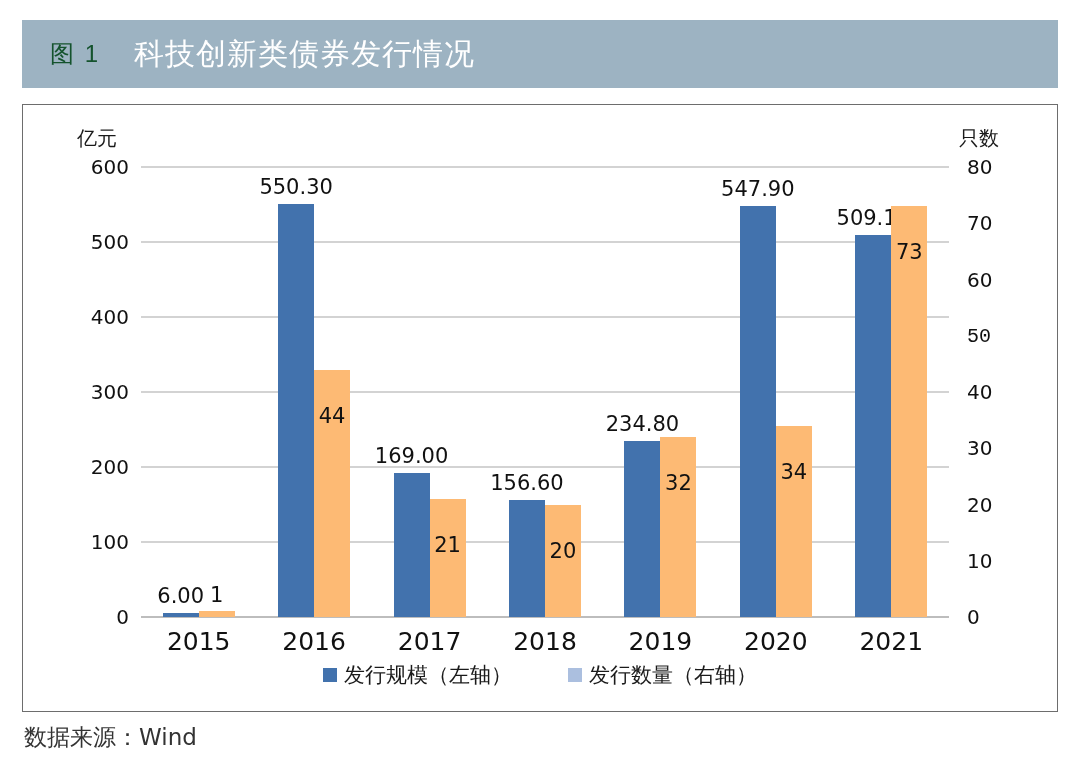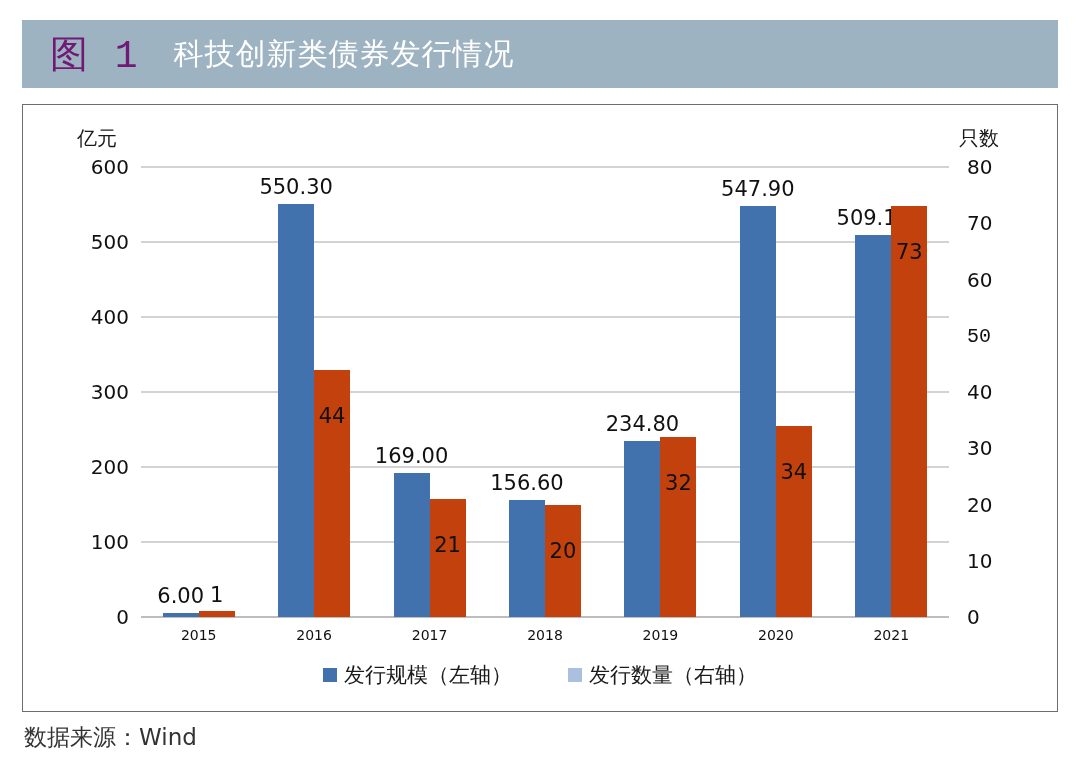--- a/index.html
+++ b/index.html
@@ -28,24 +28,24 @@
     top: 20px;
     width: 1036px;
     height: 68px;
     background: #9db3c2;
     display: flex;
     align-items: center;
     box-sizing: border-box;
     padding-left: 28px;
   }
   .title-index {
-    color: #701a75;
-    font-size: 38px;
+    color: #14532d;
+    font-size: 24px;
     letter-spacing: 2px;
-    font-family: Liberation Mono, monospace;
+    font-family: Liberation Sans, sans-serif;
     white-space: nowrap;
   }
   .title-text {
     color: #ffffff;
     font-size: 30px;
     margin-left: 34px;
     letter-spacing: 1px;
     font-family: "DejaVu Sans", "Liberation Sans", sans-serif;
     white-space: nowrap;
   }
@@ -110,21 +110,21 @@
     height: 100%;
     display: flex;
     align-items: flex-end;
     justify-content: center;
   }
   .bar {
     width: 36px;
     position: relative;
   }
   .bar.amount { background: #4272ad; }
-  .bar.count  { background: #c2410c; }
+  .bar.count  { background: #fdba74; }
 
   .bar-value-label {
     position: absolute;
     bottom: 100%;
     left: 50%;
     transform: translateX(-50%);
     margin-bottom: 5px;
     font-size: 21px;
     color: #111111;
     font-family: "DejaVu Sans", "Liberation Sans", sans-serif;
@@ -140,21 +140,21 @@
     white-space: nowrap;
   }
 
   
   .xtick {
     position: absolute;
     top: 100%;
     margin-top: 10px;
     left: 50%;
     transform: translateX(-50%);
-    font-size: 14px;
+    font-size: 25px;
     color: #111111;
     font-family: "DejaVu Sans", "Liberation Sans", sans-serif;
     white-space: nowrap;
   }
 
   
   .legend {
     position: absolute;
     left: 0;
     right: 0;

